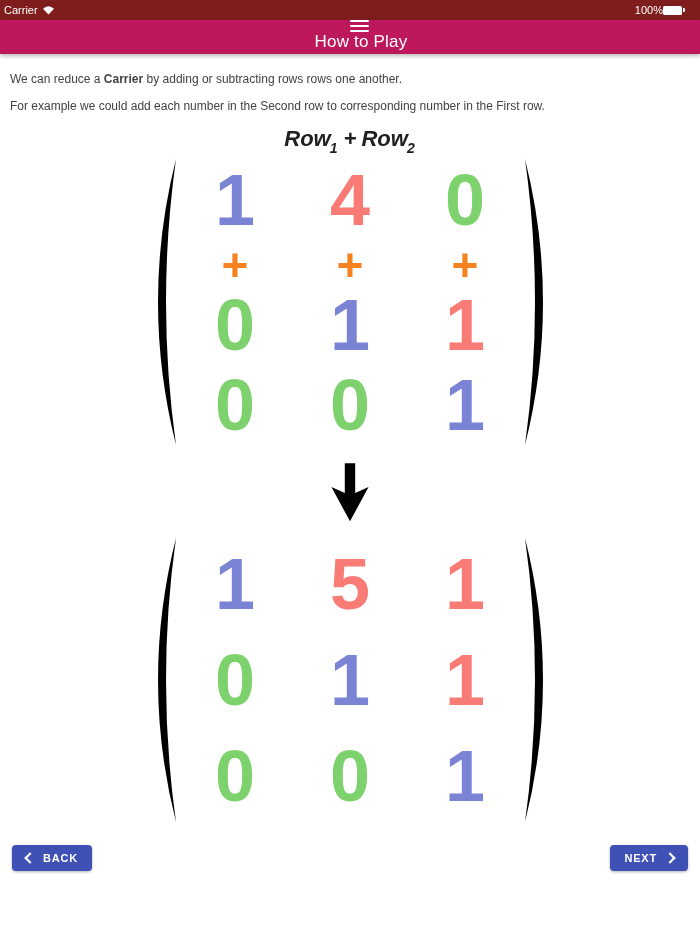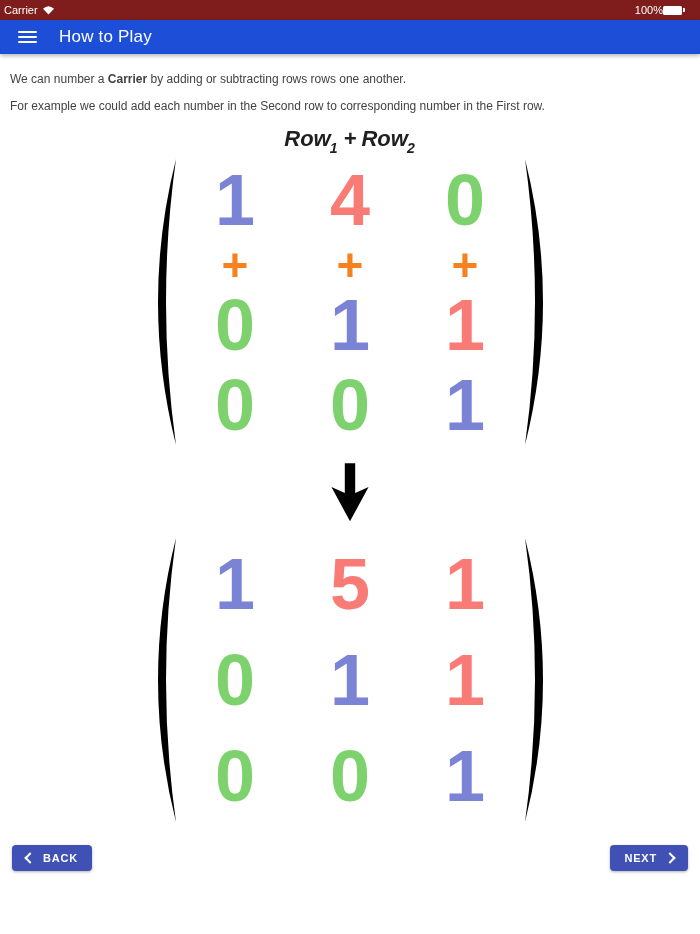--- a/index.html
+++ b/index.html
@@ -72,30 +72,30 @@
     <svg width="13" height="10" viewBox="0 0 16 12">
       <path d="M8 11.5 L1.2 4.6 Q8 -1.6 14.8 4.6 Z" fill="#fff"></path>
     </svg>
   </div>
   <div class="sb-right">
     <span>100%</span>
     <span class="battery"></span>
   </div>
 </div>
 
-<div class="nav" style="background-color: #1d4ed8;">
+<div class="nav" style="background-color: #be185d; flex-direction: column;">
   <div class="hamburger">
     <span></span>
       <span></span>
       <span></span>
   </div>
   <div class="nav-title">How to Play</div>
 </div>
 
-<p class="p1"><span>We can number a </span><b>Carrier</b><span> by adding or subtracting rows rows one another.</span></p>
+<p class="p1"><span>We can reduce a </span><b>Carrier</b><span> by adding or subtracting rows rows one another.</span></p>
 <p class="p2">For example we could add each number in the Second row to corresponding number in the First row.</p>
 
 <div class="equation">
   <span>Row</span><sub>1</sub><span class="op">+</span><span>Row</span><sub>2</sub>
 </div>
 
 <div class="matrix before">
   <svg class="paren left" viewBox="0 0 30 300" preserveAspectRatio="none">
       <path d="M28 2 Q-8 150 28 298 Q8 150 28 2 Z"></path>
     </svg>

